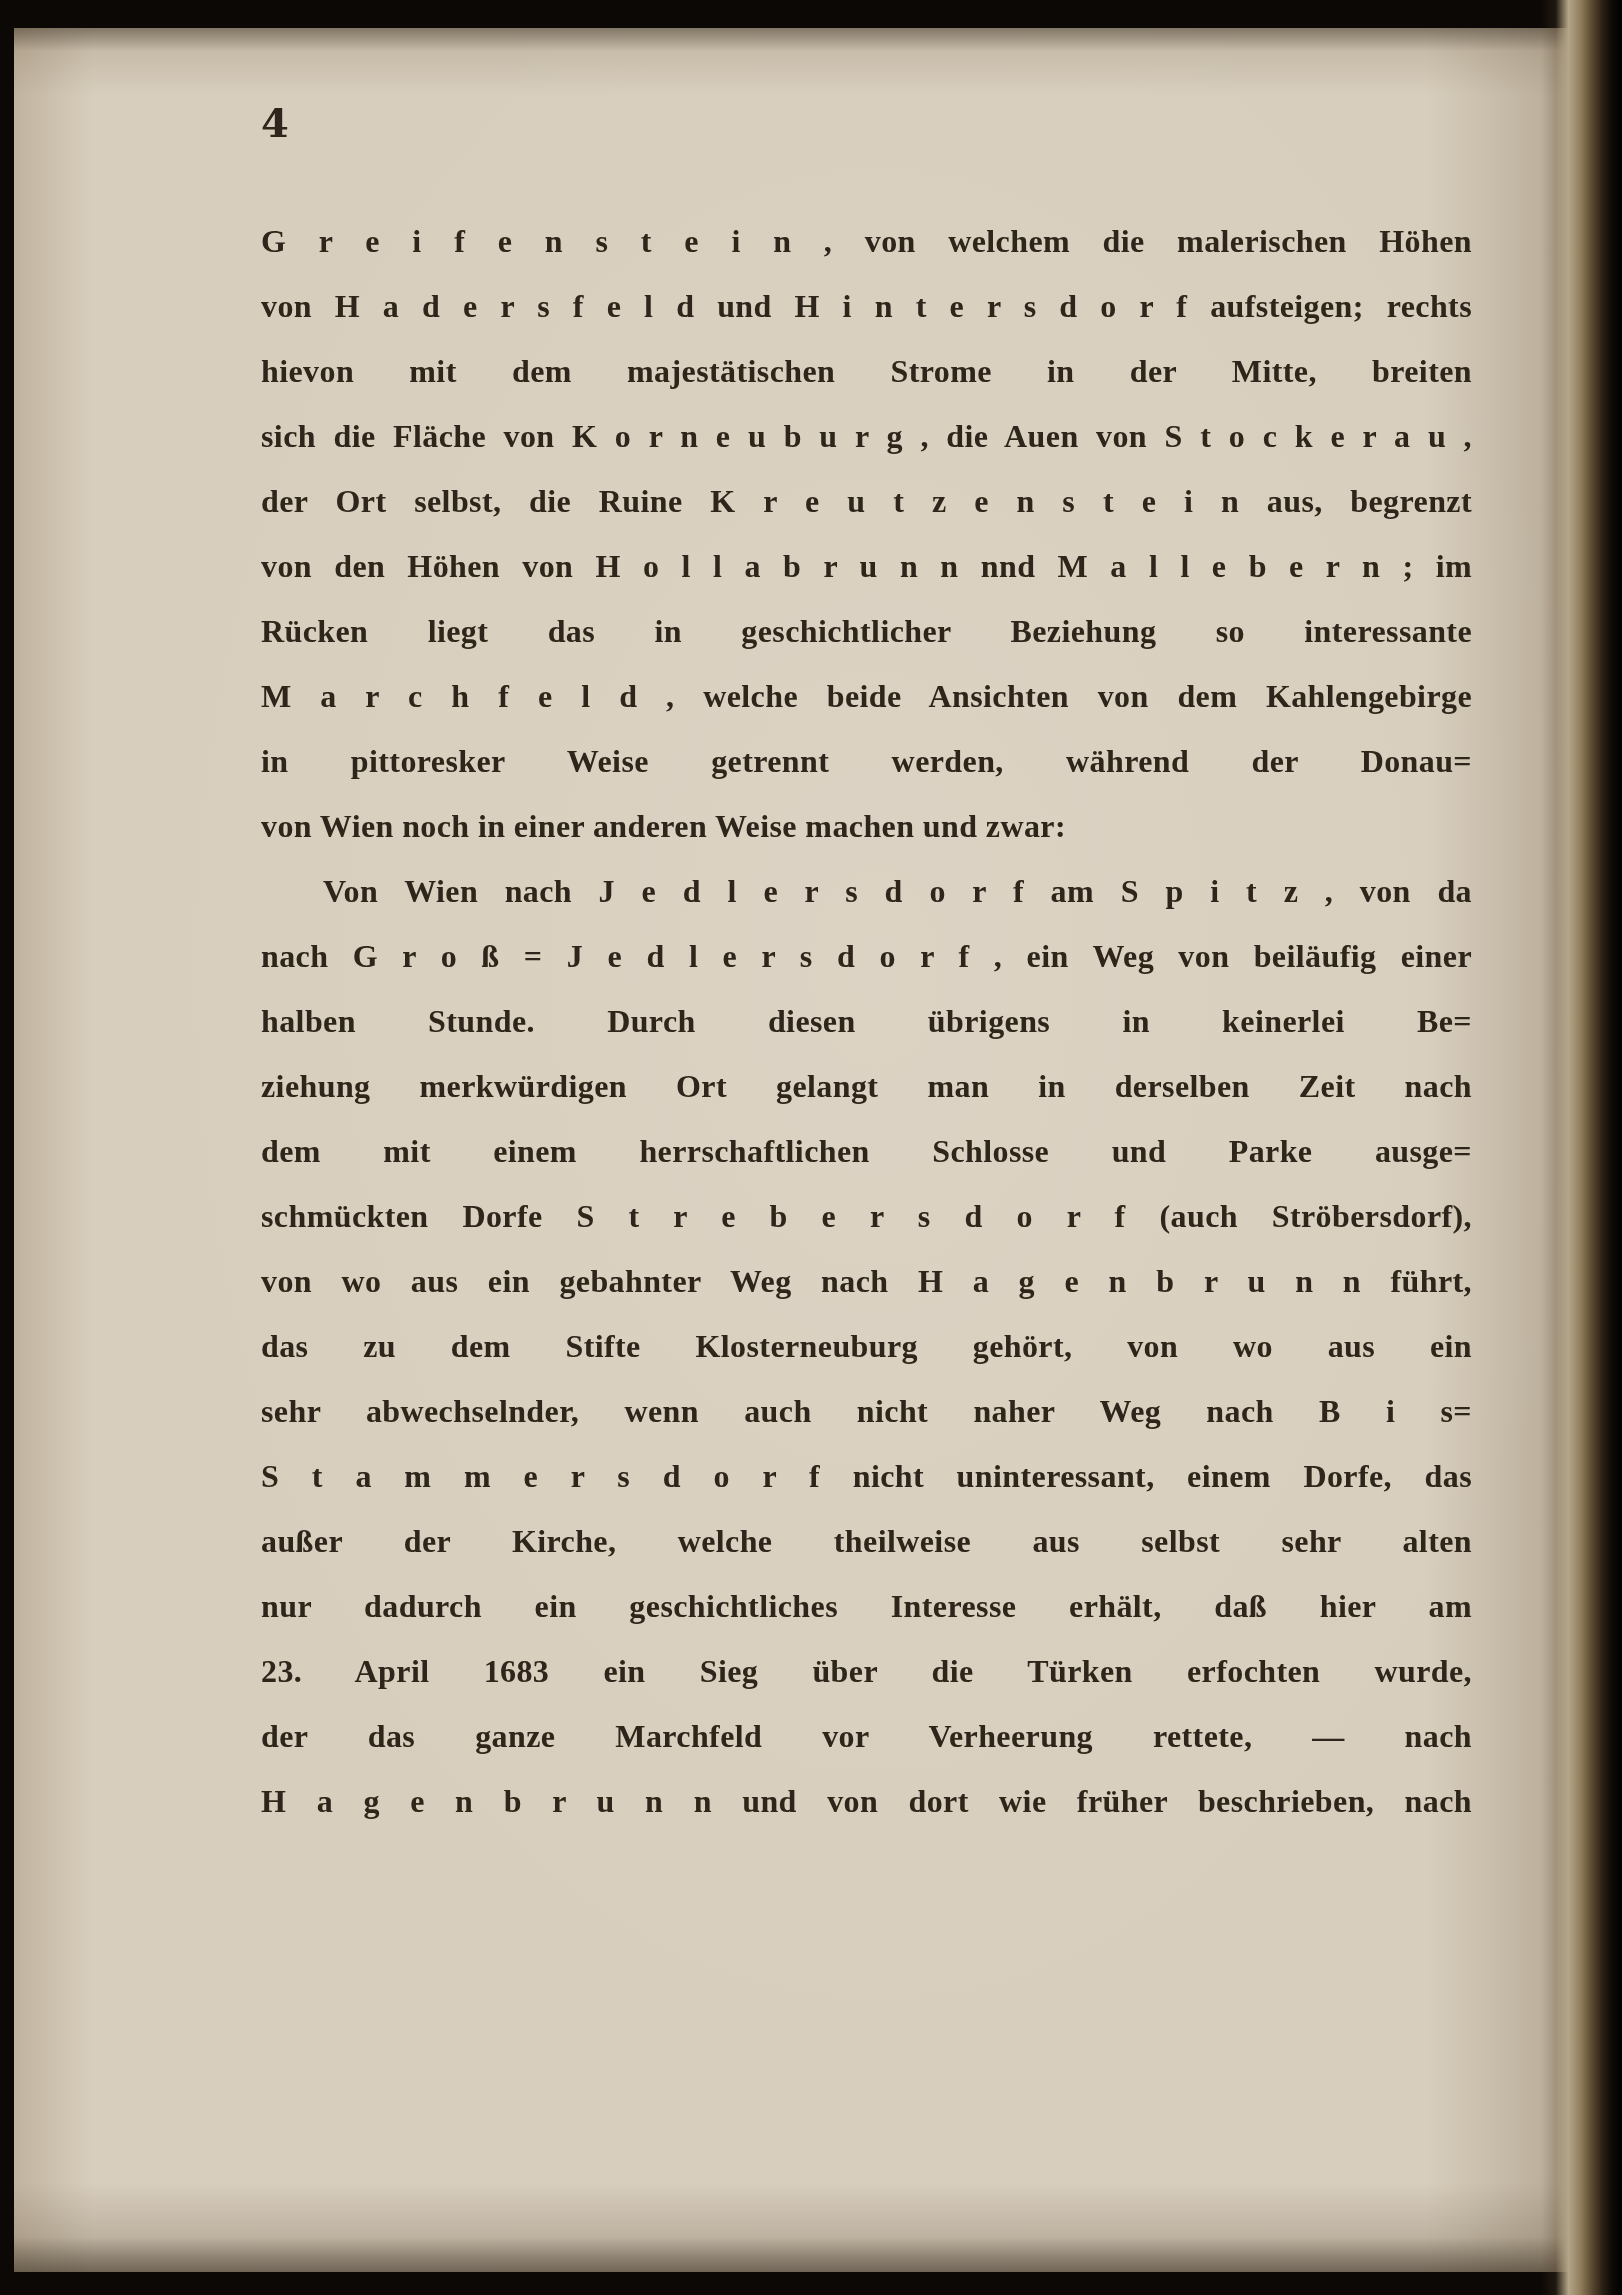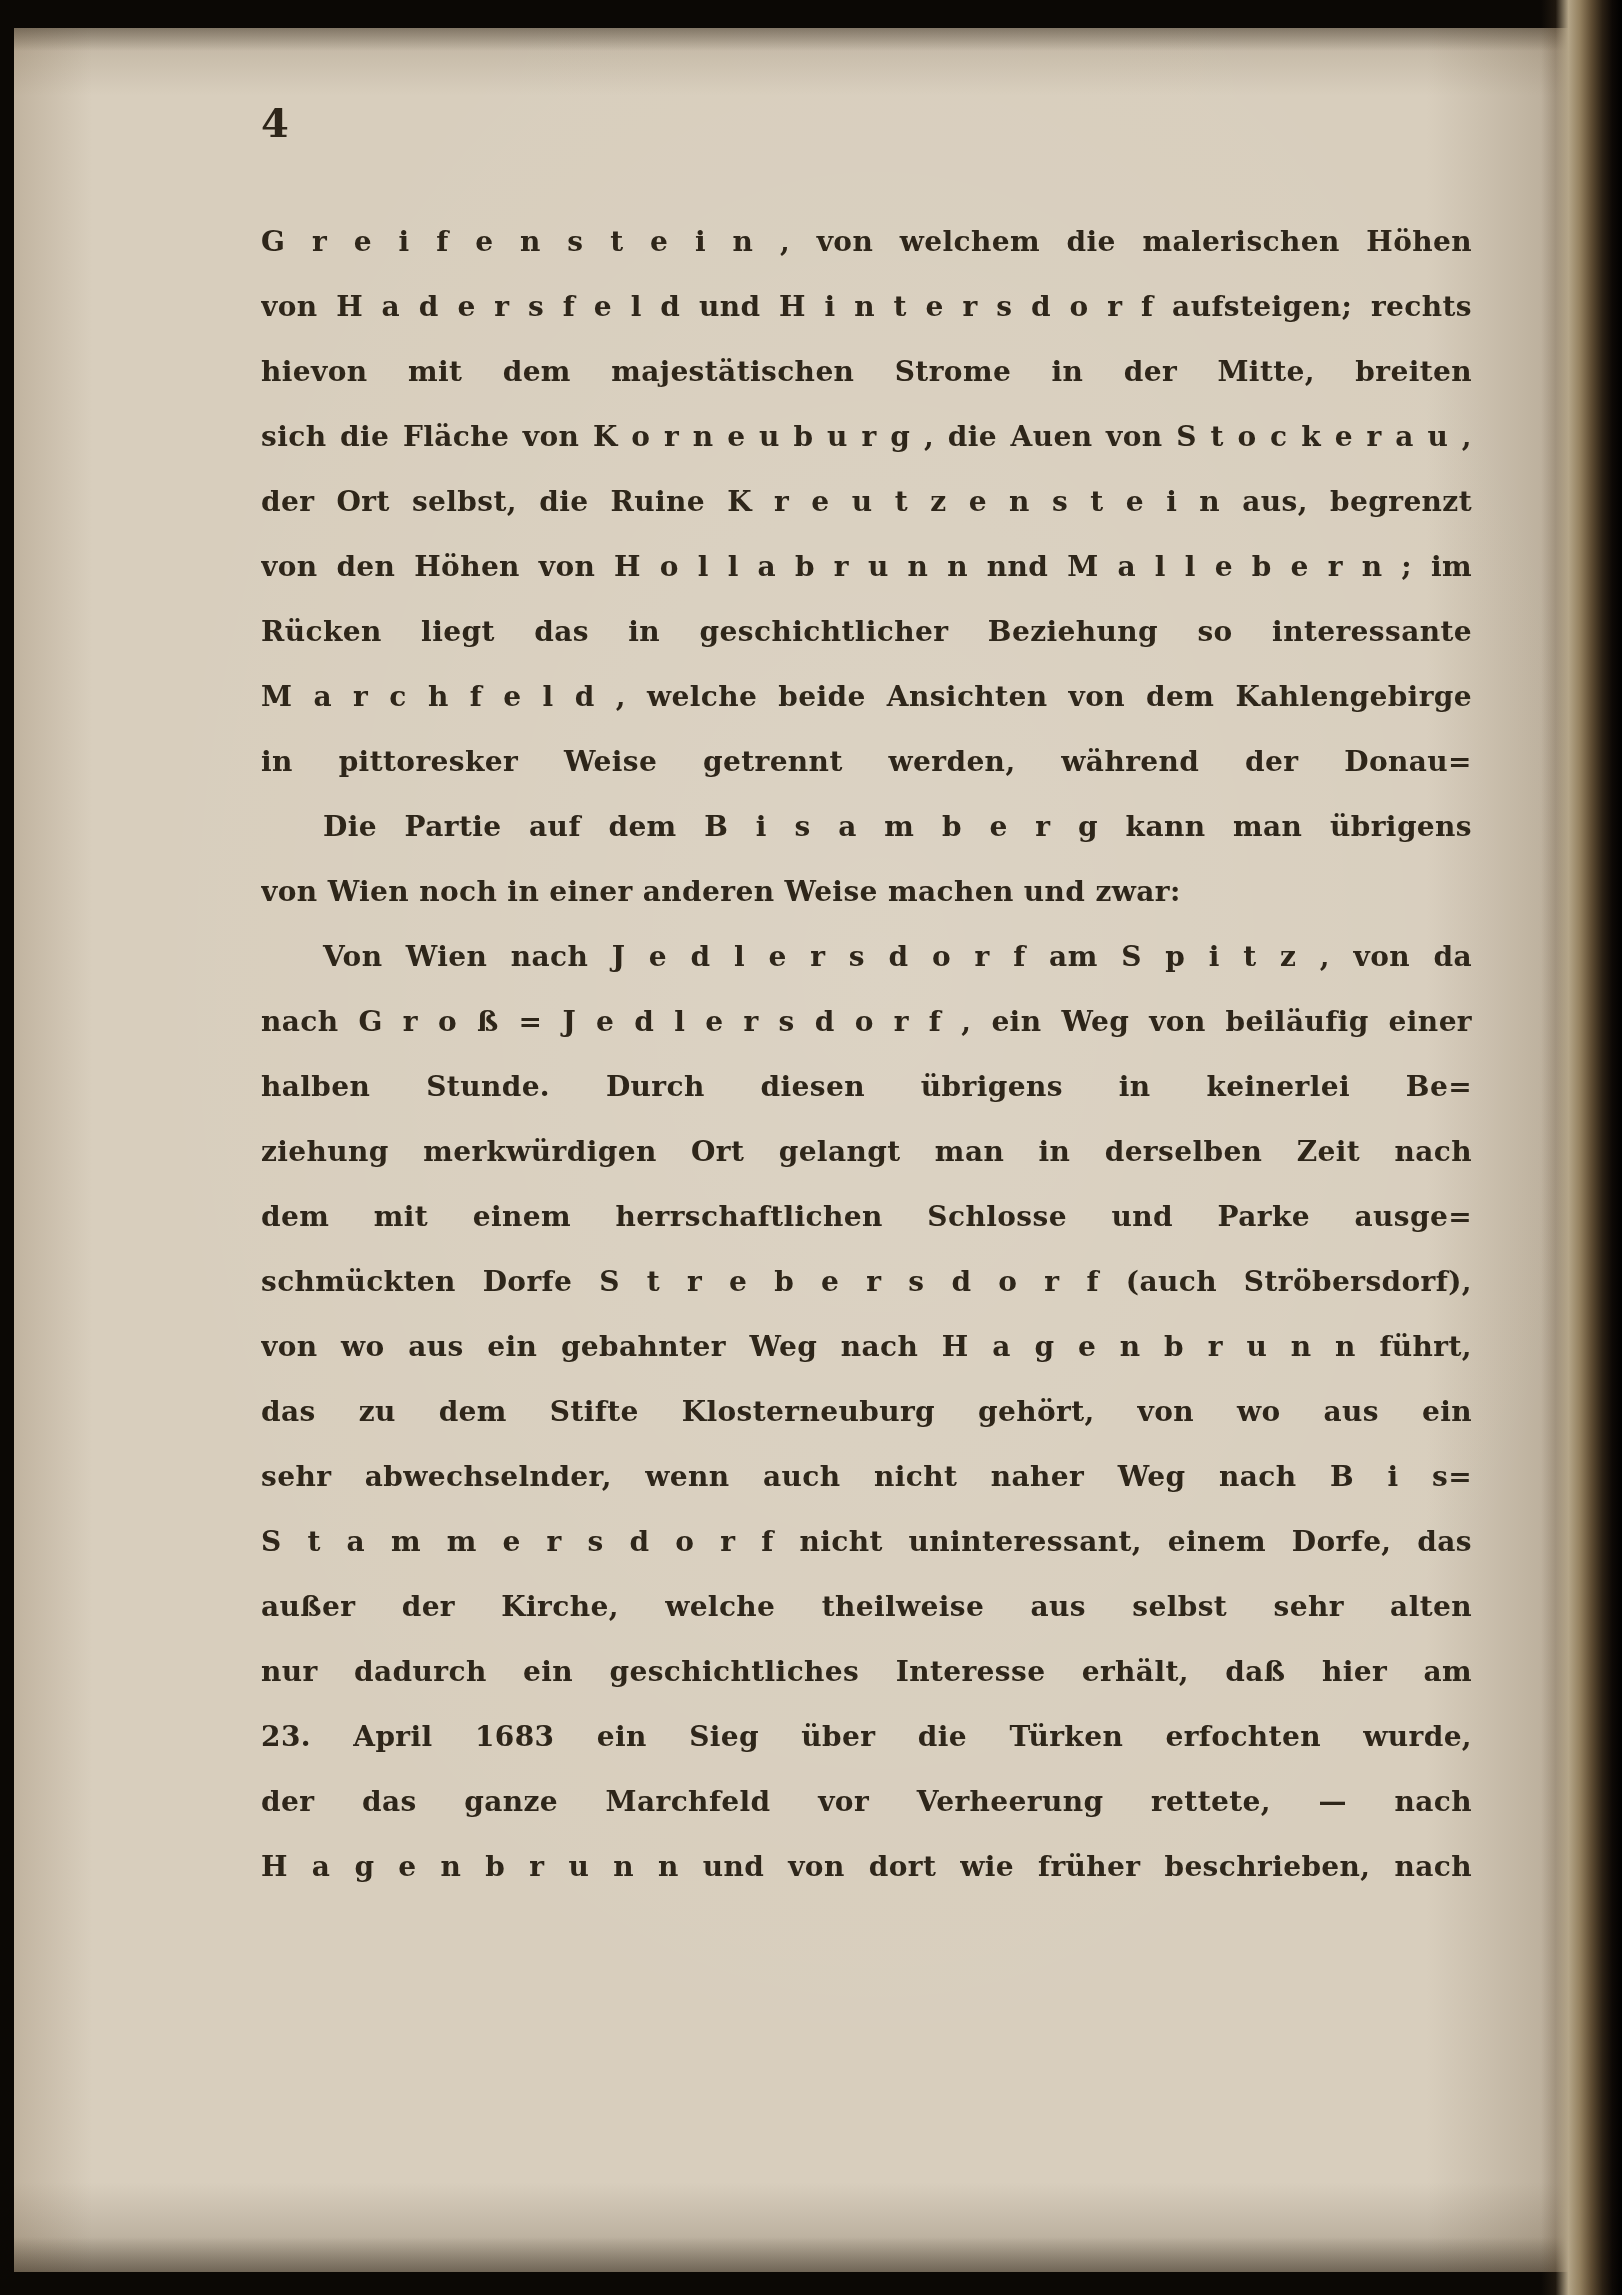--- a/index.html
+++ b/index.html
@@ -55,26 +55,27 @@
   }
   .text-block {
     position: absolute;
     left: 261px; top: 209px;
     width: 1211px;
     color: #2e261a;
   }
   .line {
     height: 65px;
     line-height: 65px;
-    font-size: 28px;
+    font-size: 32px;
     font-weight: 700;
     letter-spacing: 0.4px;
     overflow: hidden;
     text-align: justify;
     white-space: normal;
+    font-family: Liberation Serif, serif;
   }
   .line.j::after {
     content: "";
     display: inline-block;
     width: 100%;
     height: 0;
   }
   .line.indent { text-indent: 62px; }
   .line b { font-weight: 800; }
 </style>
@@ -93,21 +94,20 @@
   <div class="text-block">
       <div class="line j">G r e i f e n s t e i n , von welchem die malerischen Höhen</div>
       <div class="line j">von H a d e r s f e l d und H i n t e r s d o r f aufsteigen; rechts</div>
       <div class="line j">hievon mit dem majestätischen Strome in der Mitte, breiten</div>
       <div class="line j">sich die Fläche von K o r n e u b u r g , die Auen von S t o c k e r a u ,</div>
       <div class="line j">der Ort selbst, die Ruine K r e u t z e n s t e i n aus, begrenzt</div>
       <div class="line j">von den Höhen von H o l l a b r u n n nnd M a l l e b e r n ; im</div>
       <div class="line j">Rücken liegt das in geschichtlicher Beziehung so interessante</div>
       <div class="line j">M a r c h f e l d , welche beide Ansichten von dem Kahlengebirge</div>
       <div class="line j">in pittoresker Weise getrennt werden, während der Donau=</div>
-      <div class="line j indent">Die Partie auf dem B i s a m b e r g kann man übrigens</div>
       <div class="line">von Wien noch in einer anderen Weise machen und zwar:</div>
       <div class="line j indent">Von Wien nach J e d l e r s d o r f am S p i t z , von da</div>
       <div class="line j">nach G r o ß = J e d l e r s d o r f , ein Weg von beiläufig einer</div>
       <div class="line j">halben Stunde. Durch diesen übrigens in keinerlei Be=</div>
       <div class="line j">ziehung merkwürdigen Ort gelangt man in derselben Zeit nach</div>
       <div class="line j">dem mit einem herrschaftlichen Schlosse und Parke ausge=</div>
       <div class="line j">schmückten Dorfe S t r e b e r s d o r f (auch Ströbersdorf),</div>
       <div class="line j">von wo aus ein gebahnter Weg nach H a g e n b r u n n führt,</div>
       <div class="line j">das zu dem Stifte Klosterneuburg gehört, von wo aus ein</div>
       <div class="line j">sehr abwechselnder, wenn auch nicht naher Weg nach B i s=</div>

